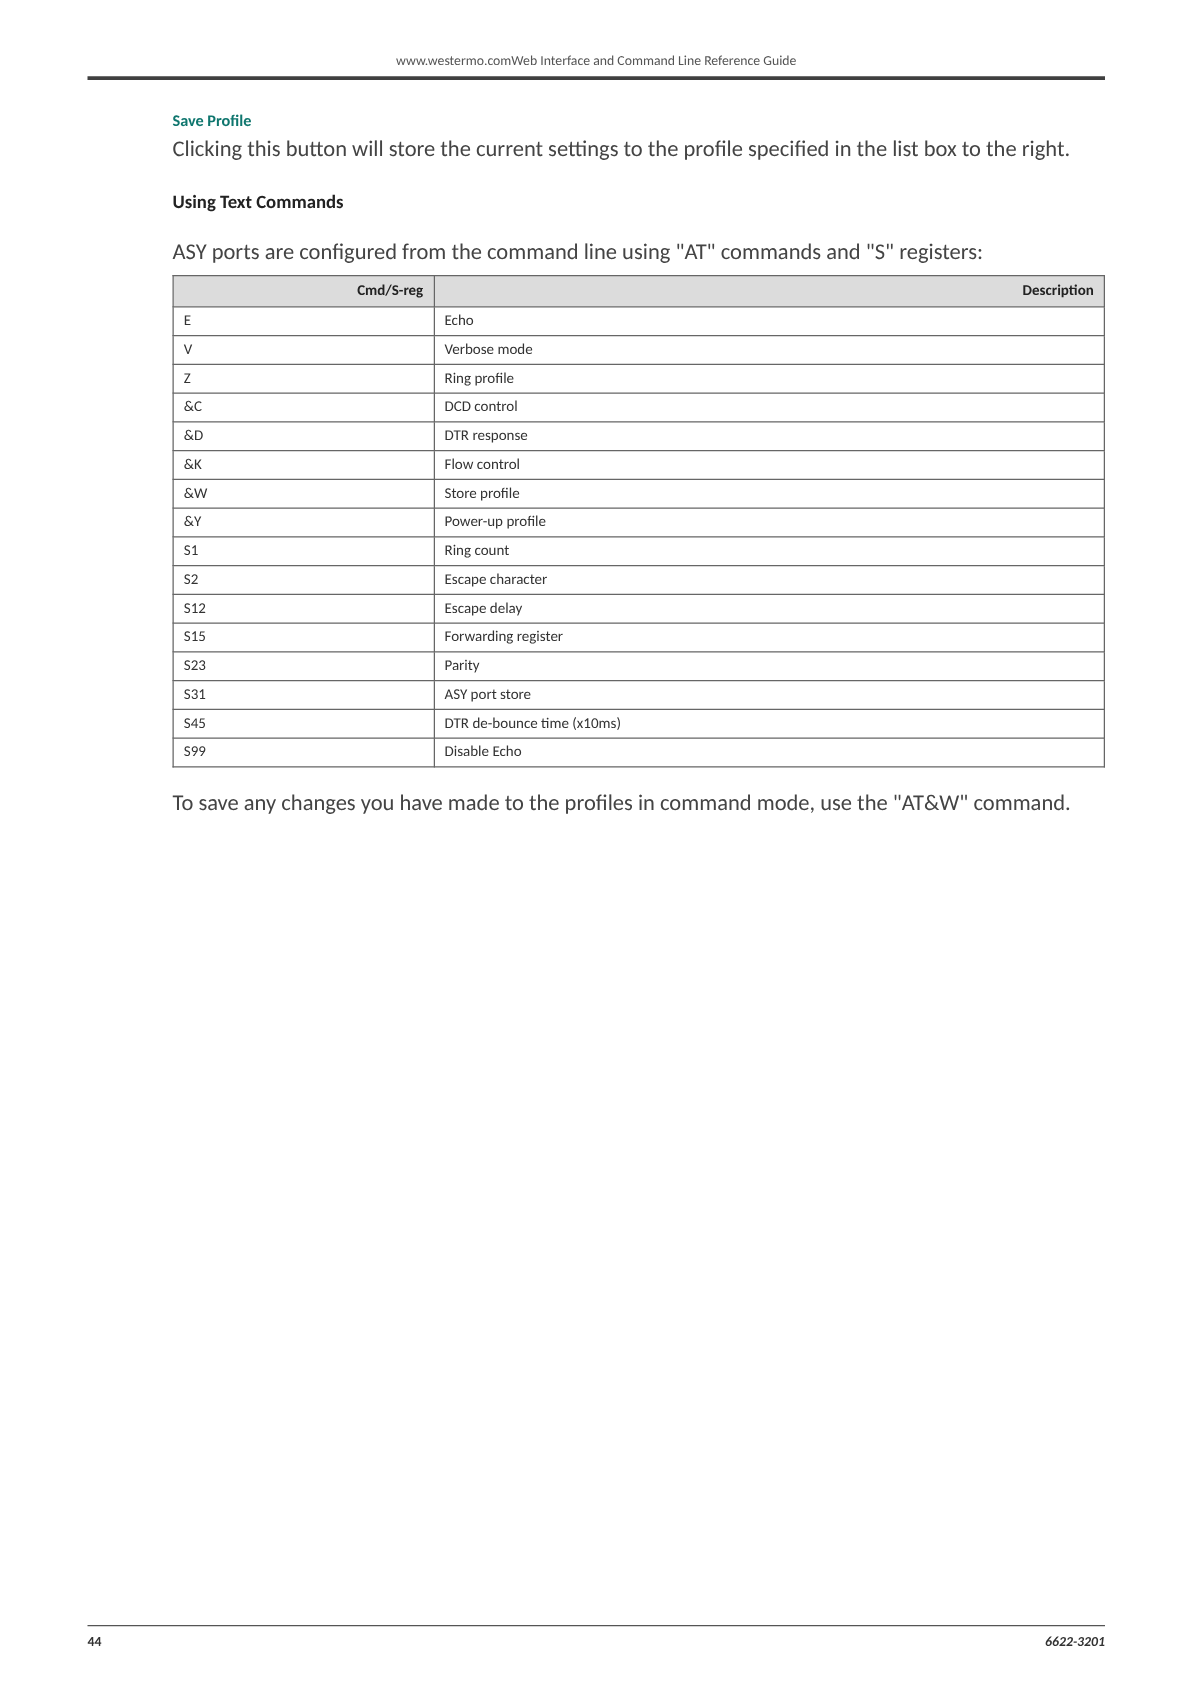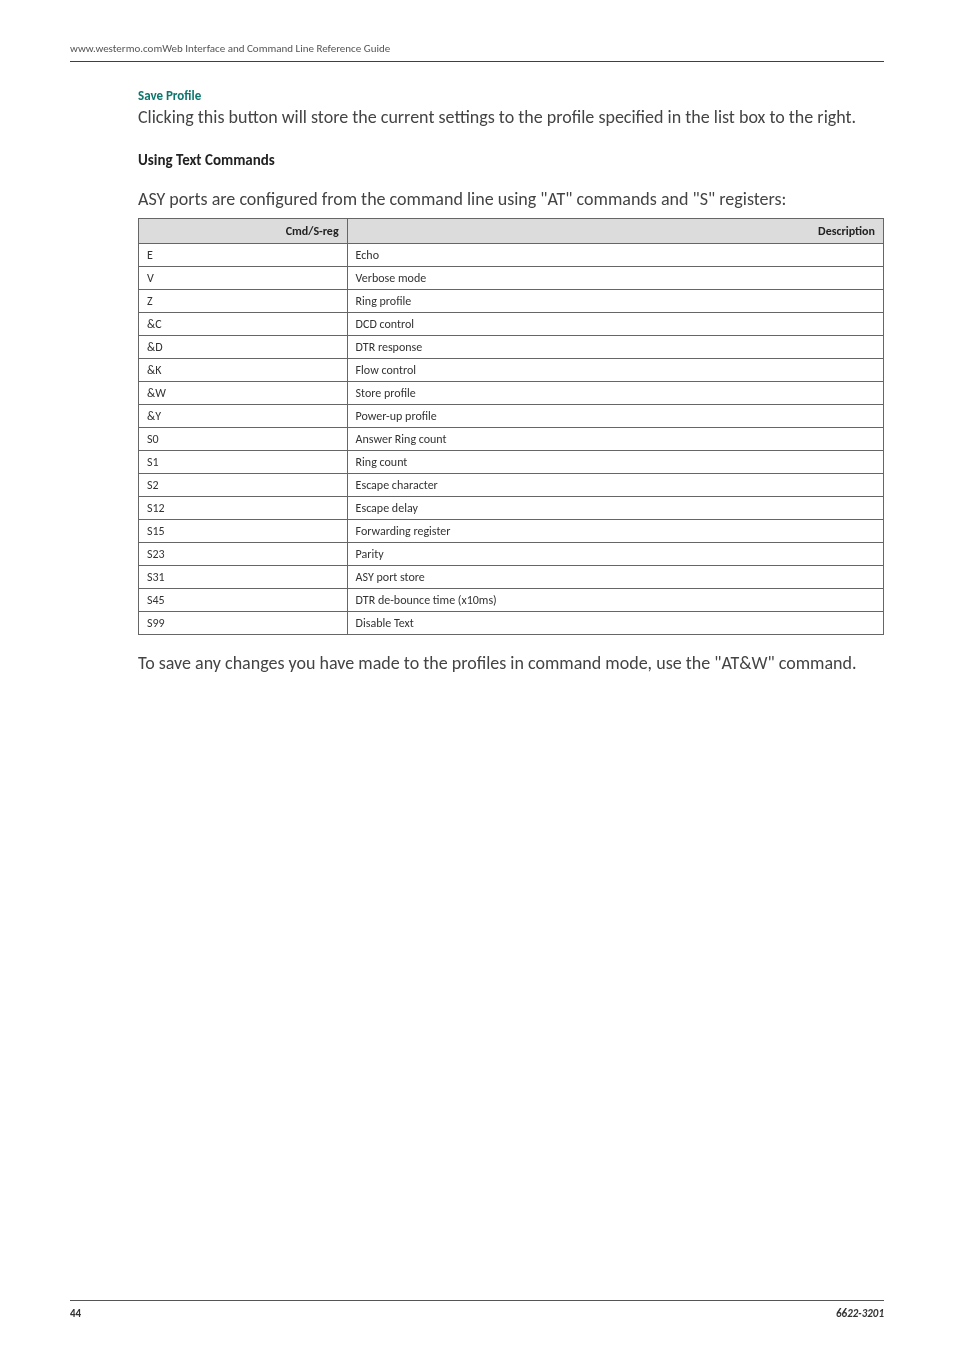--- a/index.html
+++ b/index.html
@@ -13,25 +13,25 @@
     width: 954px;
     height: 1350px;
     box-sizing: border-box;
     padding: 42px 70px 30px 70px;
     position: relative;
     display: flex;
     flex-direction: column;
   }
   .header-row {
     display: flex;
-    justify-content: flex-start;
+    justify-content: center;
     font-size: 11px;
     color: #555;
     padding-bottom: 6px;
-    border-bottom: 1px solid #404040;
+    border-bottom: 3px solid #404040;
   }
   .content {
     padding-left: 68px;
     padding-top: 26px;
     flex: 1;
   }
   .section-title-bold {
     font-weight: bold;
     font-size: 13px;
     color: #0f766e;
@@ -142,24 +142,20 @@
           </tr>
           <tr>
             <td>&amp;W</td>
             <td>Store profile</td>
           </tr>
           <tr>
             <td>&amp;Y</td>
             <td>Power-up profile</td>
           </tr>
           <tr>
-            <td>S0</td>
-            <td>Answer Ring count</td>
-          </tr>
-          <tr>
             <td>S1</td>
             <td>Ring count</td>
           </tr>
           <tr>
             <td>S2</td>
             <td>Escape character</td>
           </tr>
           <tr>
             <td>S12</td>
             <td>Escape delay</td>
@@ -175,21 +171,21 @@
           <tr>
             <td>S31</td>
             <td>ASY port store</td>
           </tr>
           <tr>
             <td>S45</td>
             <td>DTR de-bounce time (x10ms)</td>
           </tr>
           <tr>
             <td>S99</td>
-            <td>Disable Text</td>
+            <td>Disable Echo</td>
           </tr>
         </tbody>
     </table>
 
     <div class="body-text" style="margin-top:16px;">To save any changes you have made to the profiles in command mode, use the "AT&amp;W" command.</div>
 
   </div>
 
   <div class="footer-row">
     <span class="footer-left">44</span>

